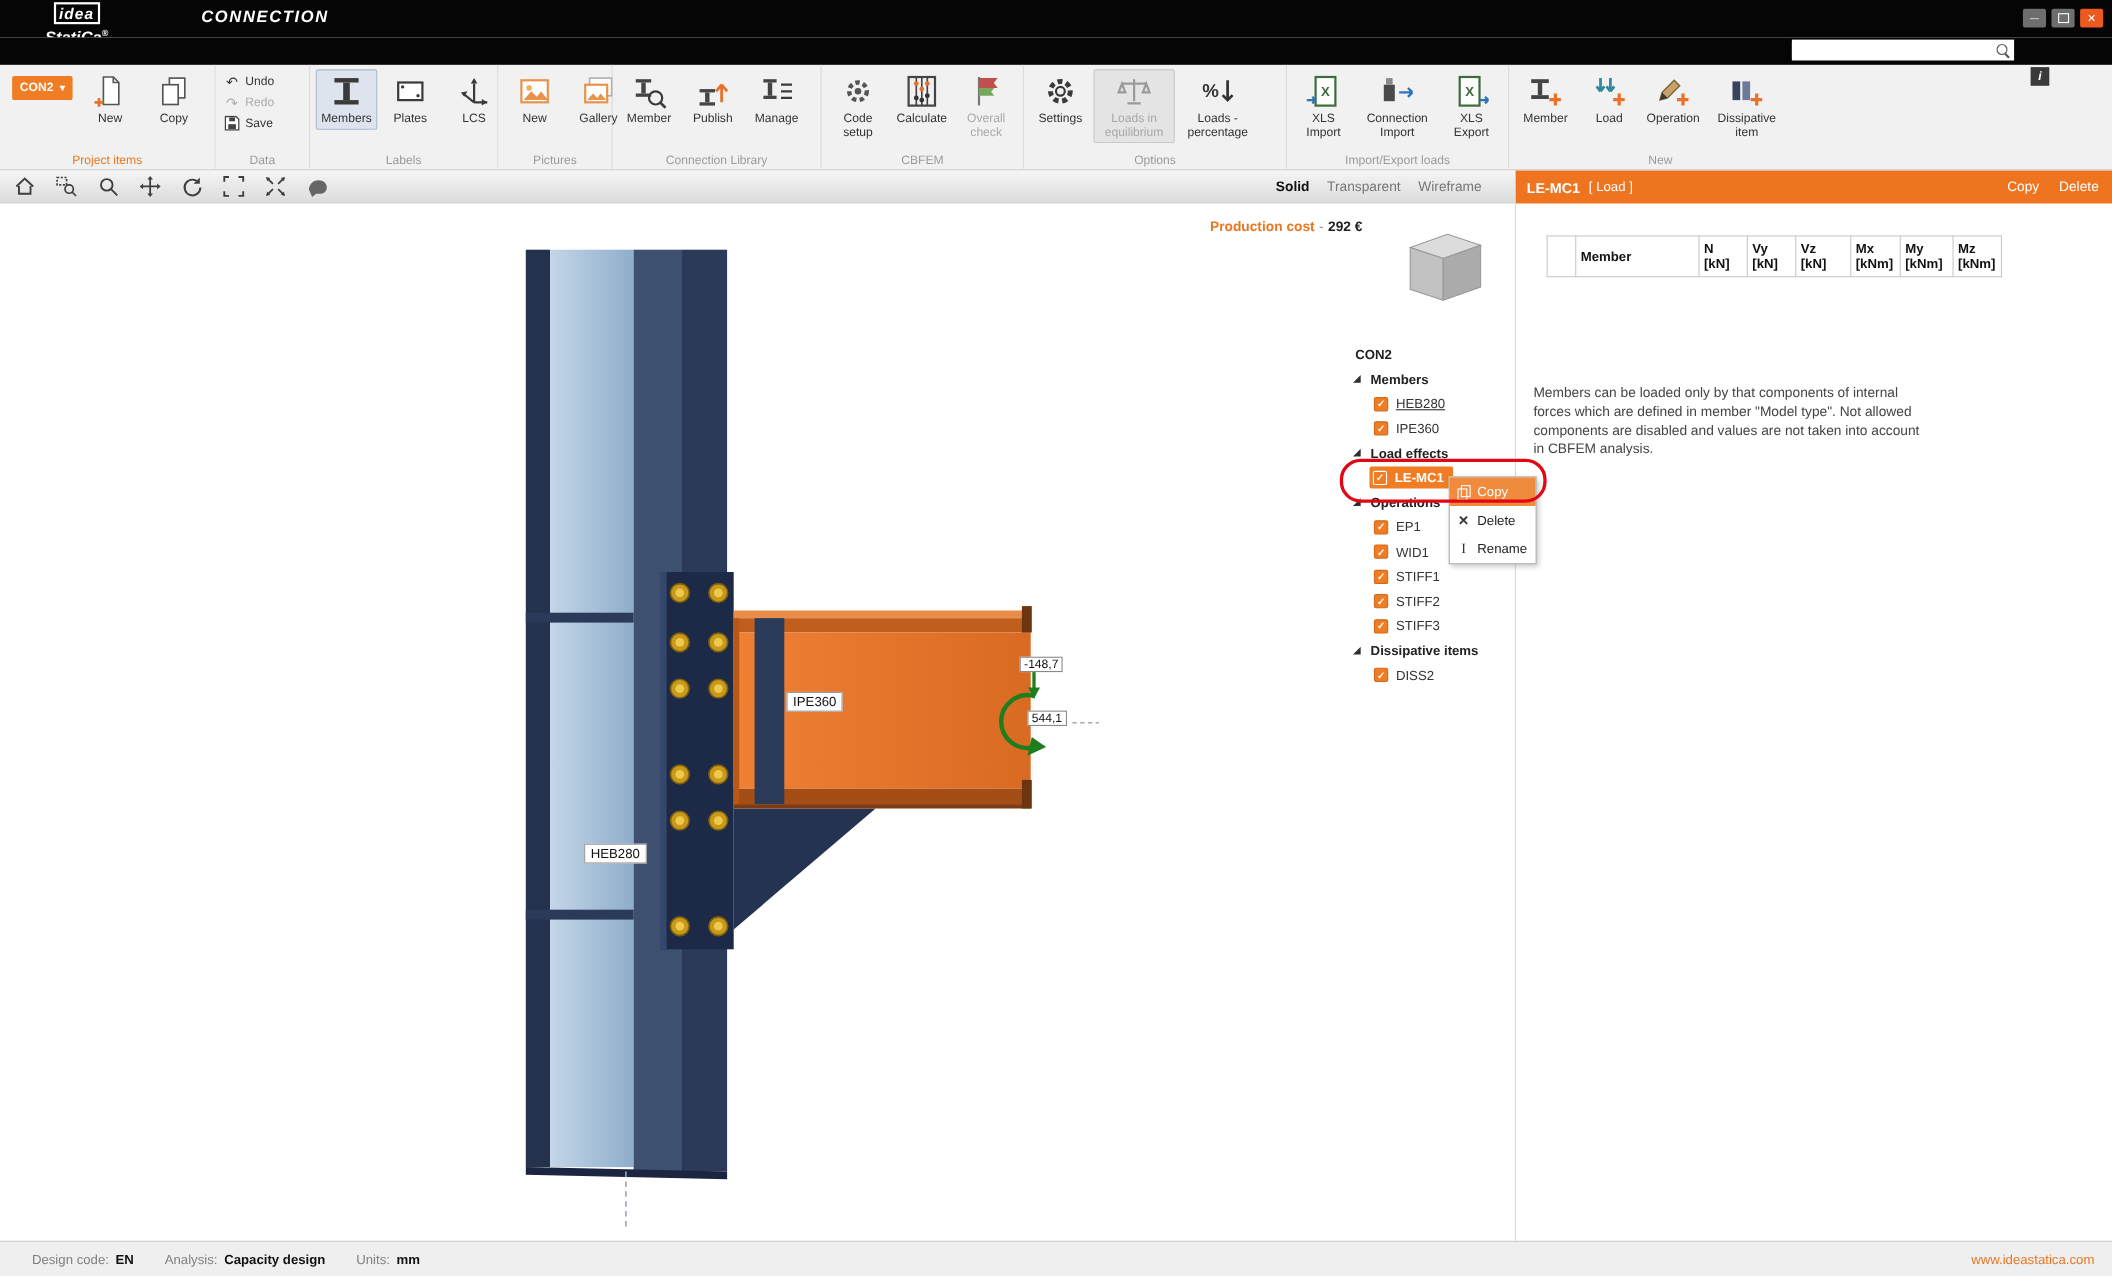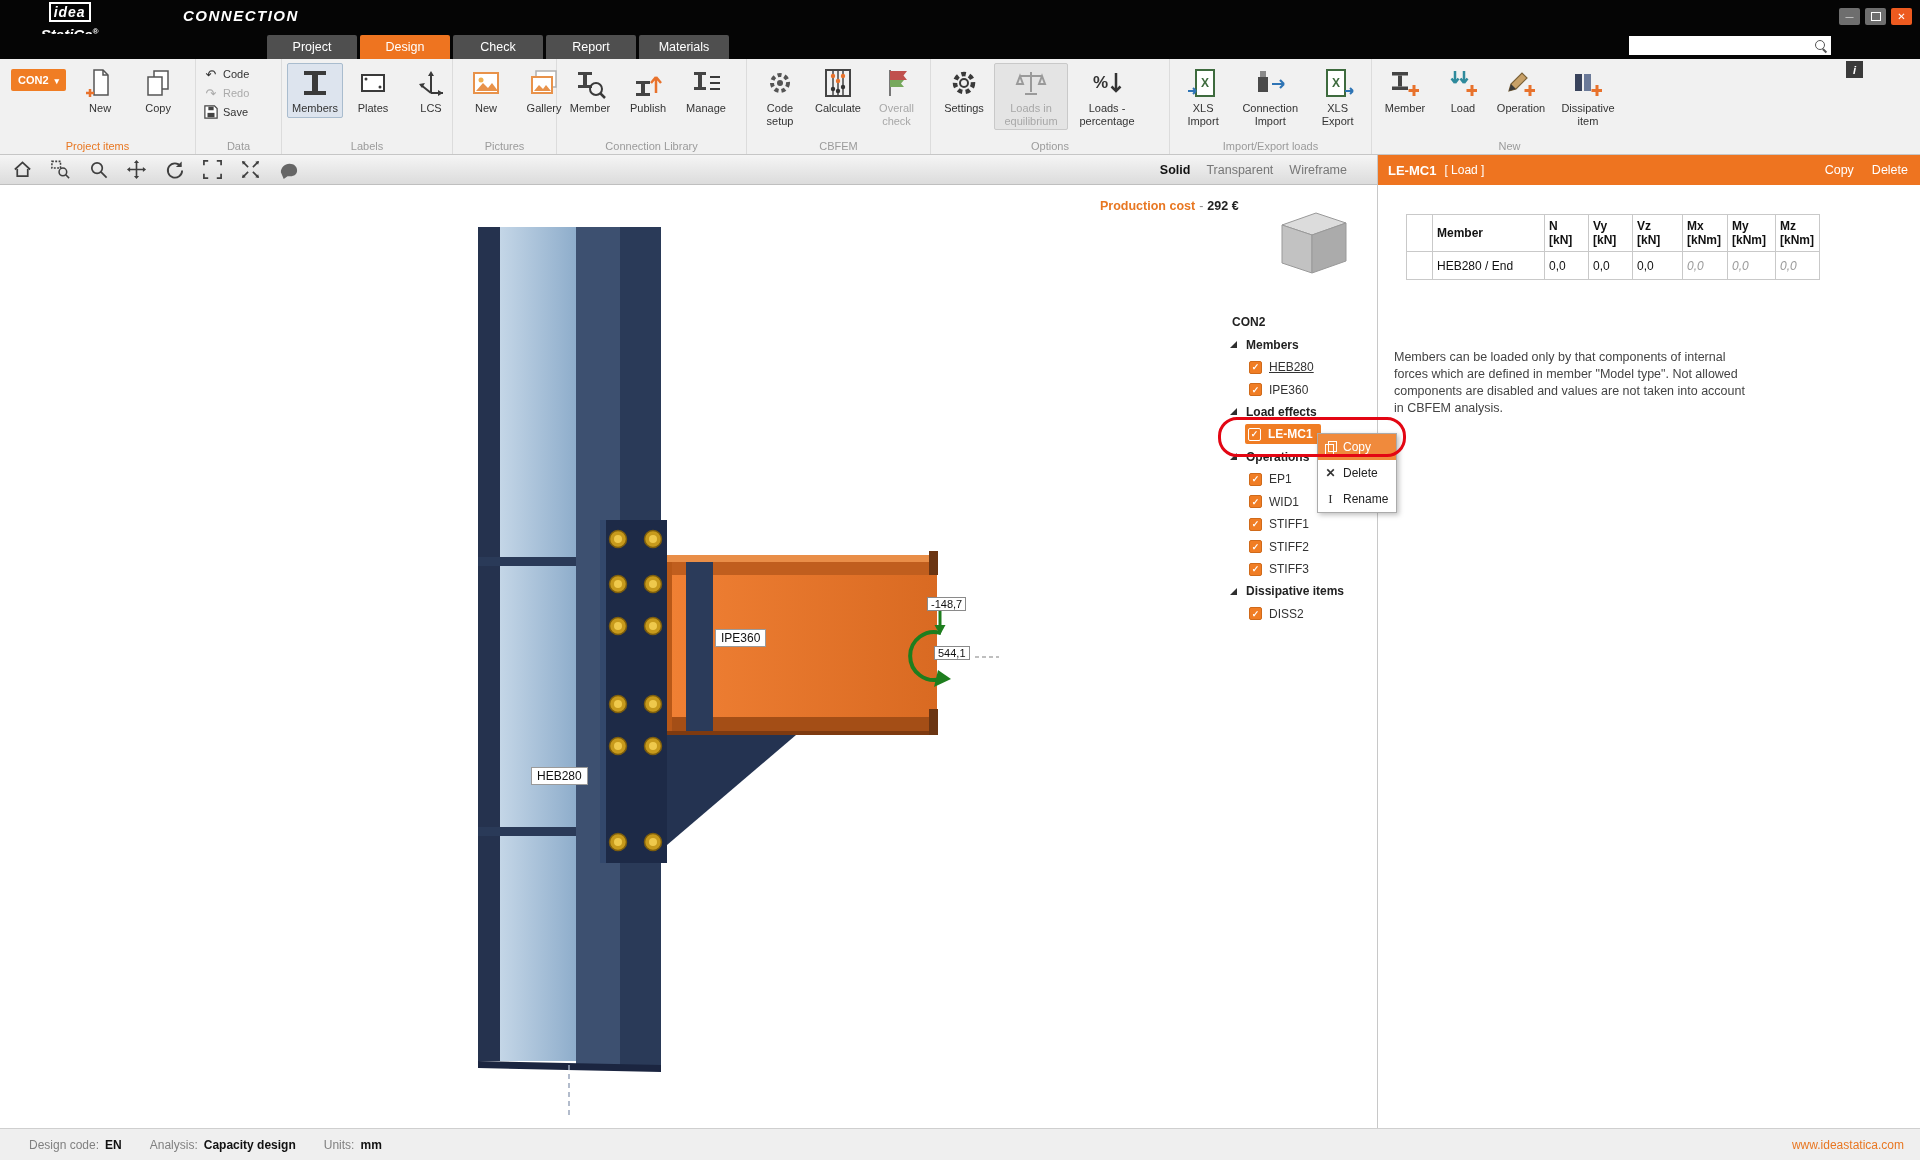--- a/index.html
+++ b/index.html
@@ -144,37 +144,20 @@
     </div>
     <div class="app-name">CONNECTION</div>
     <div class="win-btns">
       <div class="wbtn min"></div>
       <div class="wbtn max"></div>
       <div class="wbtn close"></div>
     </div>
   </header>
 
   <nav class="tabrow">
-    <div class="tabs">
-      <div class="tab">
-          <span>Project</span>
-        </div>
-      <div class="tab active">
-          <span>Design</span>
-        </div>
-      <div class="tab">
-          <span>Check</span>
-        </div>
-      <div class="tab">
-          <span>Report</span>
-        </div>
-      <div class="tab">
-          <span>Materials</span>
-        </div>
-    </div>
     <div class="search-box">
       <input type="text" style="">
       <span class="mag-icon"></span>
     </div>
   </nav>
   <div class="info-btn"></div>
 
   <section class="ribbon">
 
     <div class="rgroup" style="width:196px">
@@ -199,21 +182,21 @@
           <span class="rlabel">Copy</span>
         </div>
       </div>
       <div class="rgroup-label orange">Project items</div>
     </div>
 
     <div class="rgroup" style="width:86px">
       <div class="data-col">
         <div class="small-btn">
             <span class="sic">↶</span>
-            <span>Code</span>
+            <span>Undo</span>
           </div>
         <div class="small-btn dis">
             <span class="sic" style="color:#ABABAB">↷</span>
             <span>Redo</span>
           </div>
         <div class="small-btn">
           <svg class="sic" viewBox="0 0 16 16">
               <path d="M1 1h11l3 3v11H1z" fill="#fff" stroke="#444" stroke-width="1.4"></path>
               <rect x="4" y="9" width="8" height="5" fill="#444"></rect>
               <rect x="5" y="2" width="6" height="4" fill="#444"></rect>
@@ -747,30 +730,20 @@
                 </th>
             <th>
                   <div>My</div>
                   <div class="cu">[kNm]</div>
                 </th>
             <th>
                   <div>Mz</div>
                   <div class="cu">[kNm]</div>
                 </th>
           </tr>
-          <tr>
-            <td class="rowsel"></td>
-            <td>HEB280 / End</td>
-            <td class="num">0,0</td>
-            <td class="num">0,0</td>
-            <td class="num">0,0</td>
-            <td class="num it">0,0</td>
-            <td class="num it">0,0</td>
-            <td class="num it">0,0</td>
-          </tr>
         </tbody>
           </table>
         <div class="note">Members can be loaded only by that components of internal forces which are defined in member "Model type". Not allowed components are disabled and values are not taken into account in CBFEM analysis.</div>
       </div>
     </aside>
   </div>
 
   <div class="ctx-menu">
     <div class="ctx-item active">
         <span class="ctx-ic copy-ic"></span>

